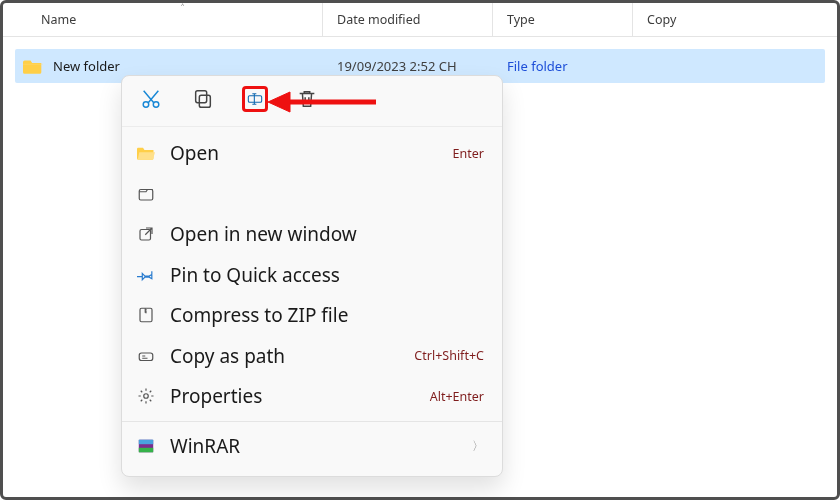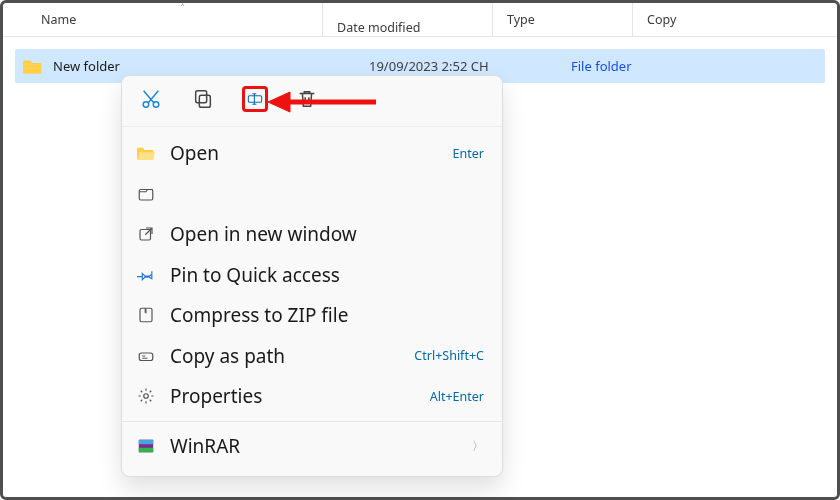--- a/index.html
+++ b/index.html
@@ -3,45 +3,45 @@
 <meta charset="utf-8">
 <style>
   * { box-sizing: border-box; margin: 0; padding: 0; }
   html, body { width: 840px; height: 500px; font-family: "Segoe UI", system-ui, sans-serif; font-size: 13px; color: #1a1a1a; background: #fff; overflow: hidden; }
   .frame { width: 840px; height: 500px; border: 3px solid #4f4f4f; border-radius: 6px; position: relative; background: #fff; }
 
   
   .col-header { display: flex; height: 34px; border-bottom: 1px solid #e4e4e4; font-size: 12.5px; color: #3c3c3c; }
   .col { display: flex; align-items: center; padding-left: 14px; border-right: 1px solid #e4e4e4; }
   .col-name { width: 320px; padding-left: 38px; position: relative; }
-  .col-date { width: 170px; align-items: flex-end; }
+  .col-date { width: 170px; }
   .col-type { width: 140px; }
   .col-size { flex: 1; border-right: none; }
   .sort-caret { position: absolute; left: 178px; top: -3px; font-size: 11px; color: #666; }
 
   
-  .file-row { display: flex; align-items: center; height: 34px; margin: 12px 12px 0 12px; background: #cfe8ff; border-radius: 2px; gap: 32px; }
+  .file-row { display: flex; align-items: center; height: 34px; margin: 12px 12px 0 12px; background: #cfe8ff; border-radius: 2px; }
   .file-row .cell { padding-left: 14px; }
   .cell-name { width: 308px; display: flex; align-items: center; gap: 10px; padding-left: 8px !important; }
   .cell-date { width: 170px; color: #404040; }
   .cell-type { width: 140px; color: #1d4ed8; }
   .folder-ico { width: 20px; height: 16px; display: inline-block; }
 
   
   .ctx-menu { position: absolute; left: 118px; top: 72px; width: 382px; background: #f9f9f9; border: 1px solid #dcdcdc; border-radius: 8px; box-shadow: 0 12px 24px rgba(0,0,0,.12); padding-bottom: 4px; }
   .ctx-toprow { display: flex; align-items: center; gap: 26px; padding: 10px 16px 14px 16px; border-bottom: 1px solid #ececec; }
   .ctx-toprow .tbtn { width: 26px; height: 26px; display: flex; align-items: center; justify-content: center; border-radius: 4px; color: #3a3a3a; }
   .ctx-toprow svg { width: 22px; height: 22px; }
   .highlight-box { border: 3px solid #e11; padding: 2px; border-radius: 2px; }
   .ctx-list { padding: 6px 0; }
   .ctx-item { display: flex; align-items: center; height: 40.5px; padding: 0 18px 0 14px; gap: 14px; }
   .ctx-item .mico { width: 20px; height: 20px; display: flex; align-items: center; justify-content: center; color: #555; }
   .ctx-item .mico svg { width: 18px; height: 18px; }
   .ctx-item .mlabel { flex: 1; font-size: 19px; }
-  .ctx-item .mshort { color: #0369a1; font-size: 12.5px; }
+  .ctx-item .mshort { color: #7f1d1d; font-size: 12.5px; }
   .ctx-sep { height: 1px; background: #e5e5e5; margin: 4px 0; }
   .chev { color: #898989; font-size: 12px; }
 
   
   .arrow { position: absolute; left: 265px; top: 87px; pointer-events: none; }
   .arrow line, .arrow polygon { stroke: #e11; fill: #e11; }
 </style>
 </head>
 <body>
 

